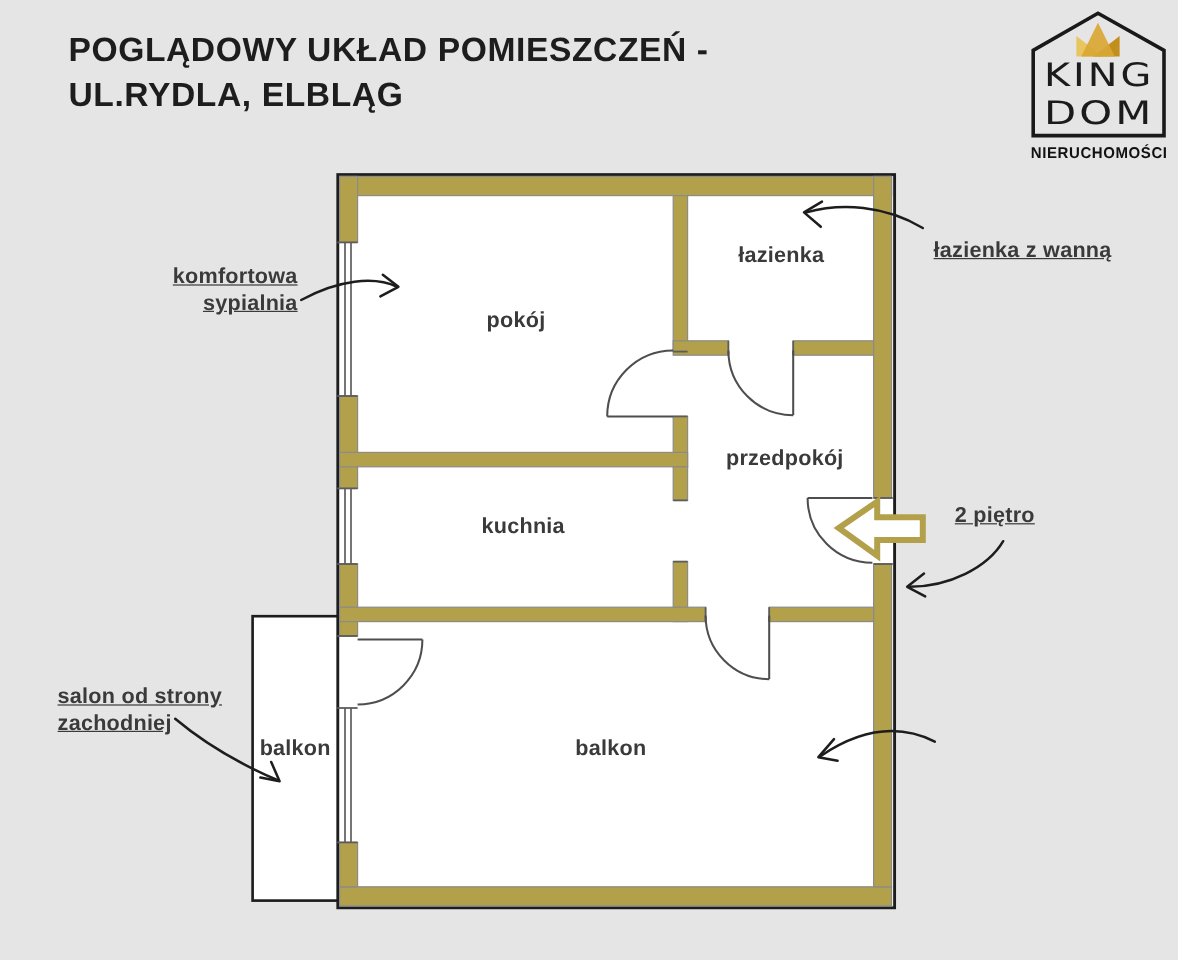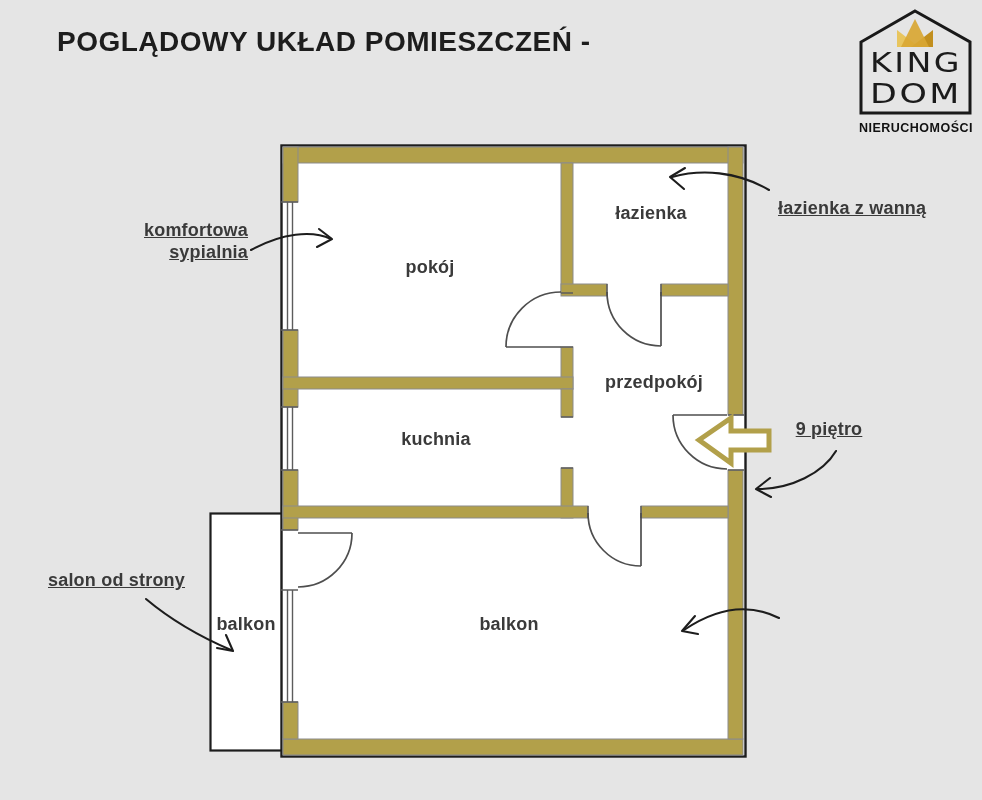--- a/index.html
+++ b/index.html
@@ -41,20 +41,21 @@
     fill:#111;text-anchor:middle;letter-spacing:.5px;
   }
 </style>
 </head>
 <body>
 
 <div class="page">
 
   <div class="title">
     <div>POGLĄDOWY UKŁAD POMIESZCZEŃ -</div>
+    <div>UL.RYDLA, ELBLĄG</div>
   </div>
 
   <svg class="logo" width="122" height="136" viewBox="0 0 122 136">
     <path class="logo-house" d="M60,5 L115,36 L115,107 L6,107 L6,36 Z"></path>
     <g>
       <path d="M42,24 L42,41 L64,41 Z" fill="var(--crown_light)"></path>
       <path d="M78,24 L78,41 L56,41 Z" fill="var(--crown_dark)"></path>
       <path d="M60,13 L46,41 L74,41 Z" fill="var(--crown_gold)" opacity="0.92"></path>
     </g>
     <text class="logo-brand" x="61" y="66" textLength="92" lengthAdjust="spacingAndGlyphs">KING</text>
@@ -176,20 +177,21 @@
   <div class="room-label" style="left:509px;top:624px">balkon</div>
   <div class="room-label" style="left:246px;top:624px">balkon</div>
 
   <div class="note center" style="left:196px;top:241px">
     <div>komfortowa</div>
     <div>sypialnia</div>
   </div>
 
   <div class="note" style="left:778px;top:197px">łazienka z wanną</div>
 
-  <div class="note center" style="left:829px;top:429px">9 piętro</div>
+  <div class="note center" style="left:829px;top:429px">2 piętro</div>
 
   <div class="note" style="left:48px;top:569px">
     <div>salon od strony</div>
+    <div>zachodniej</div>
   </div>
 
 
 </div>
 
 </body></html>

